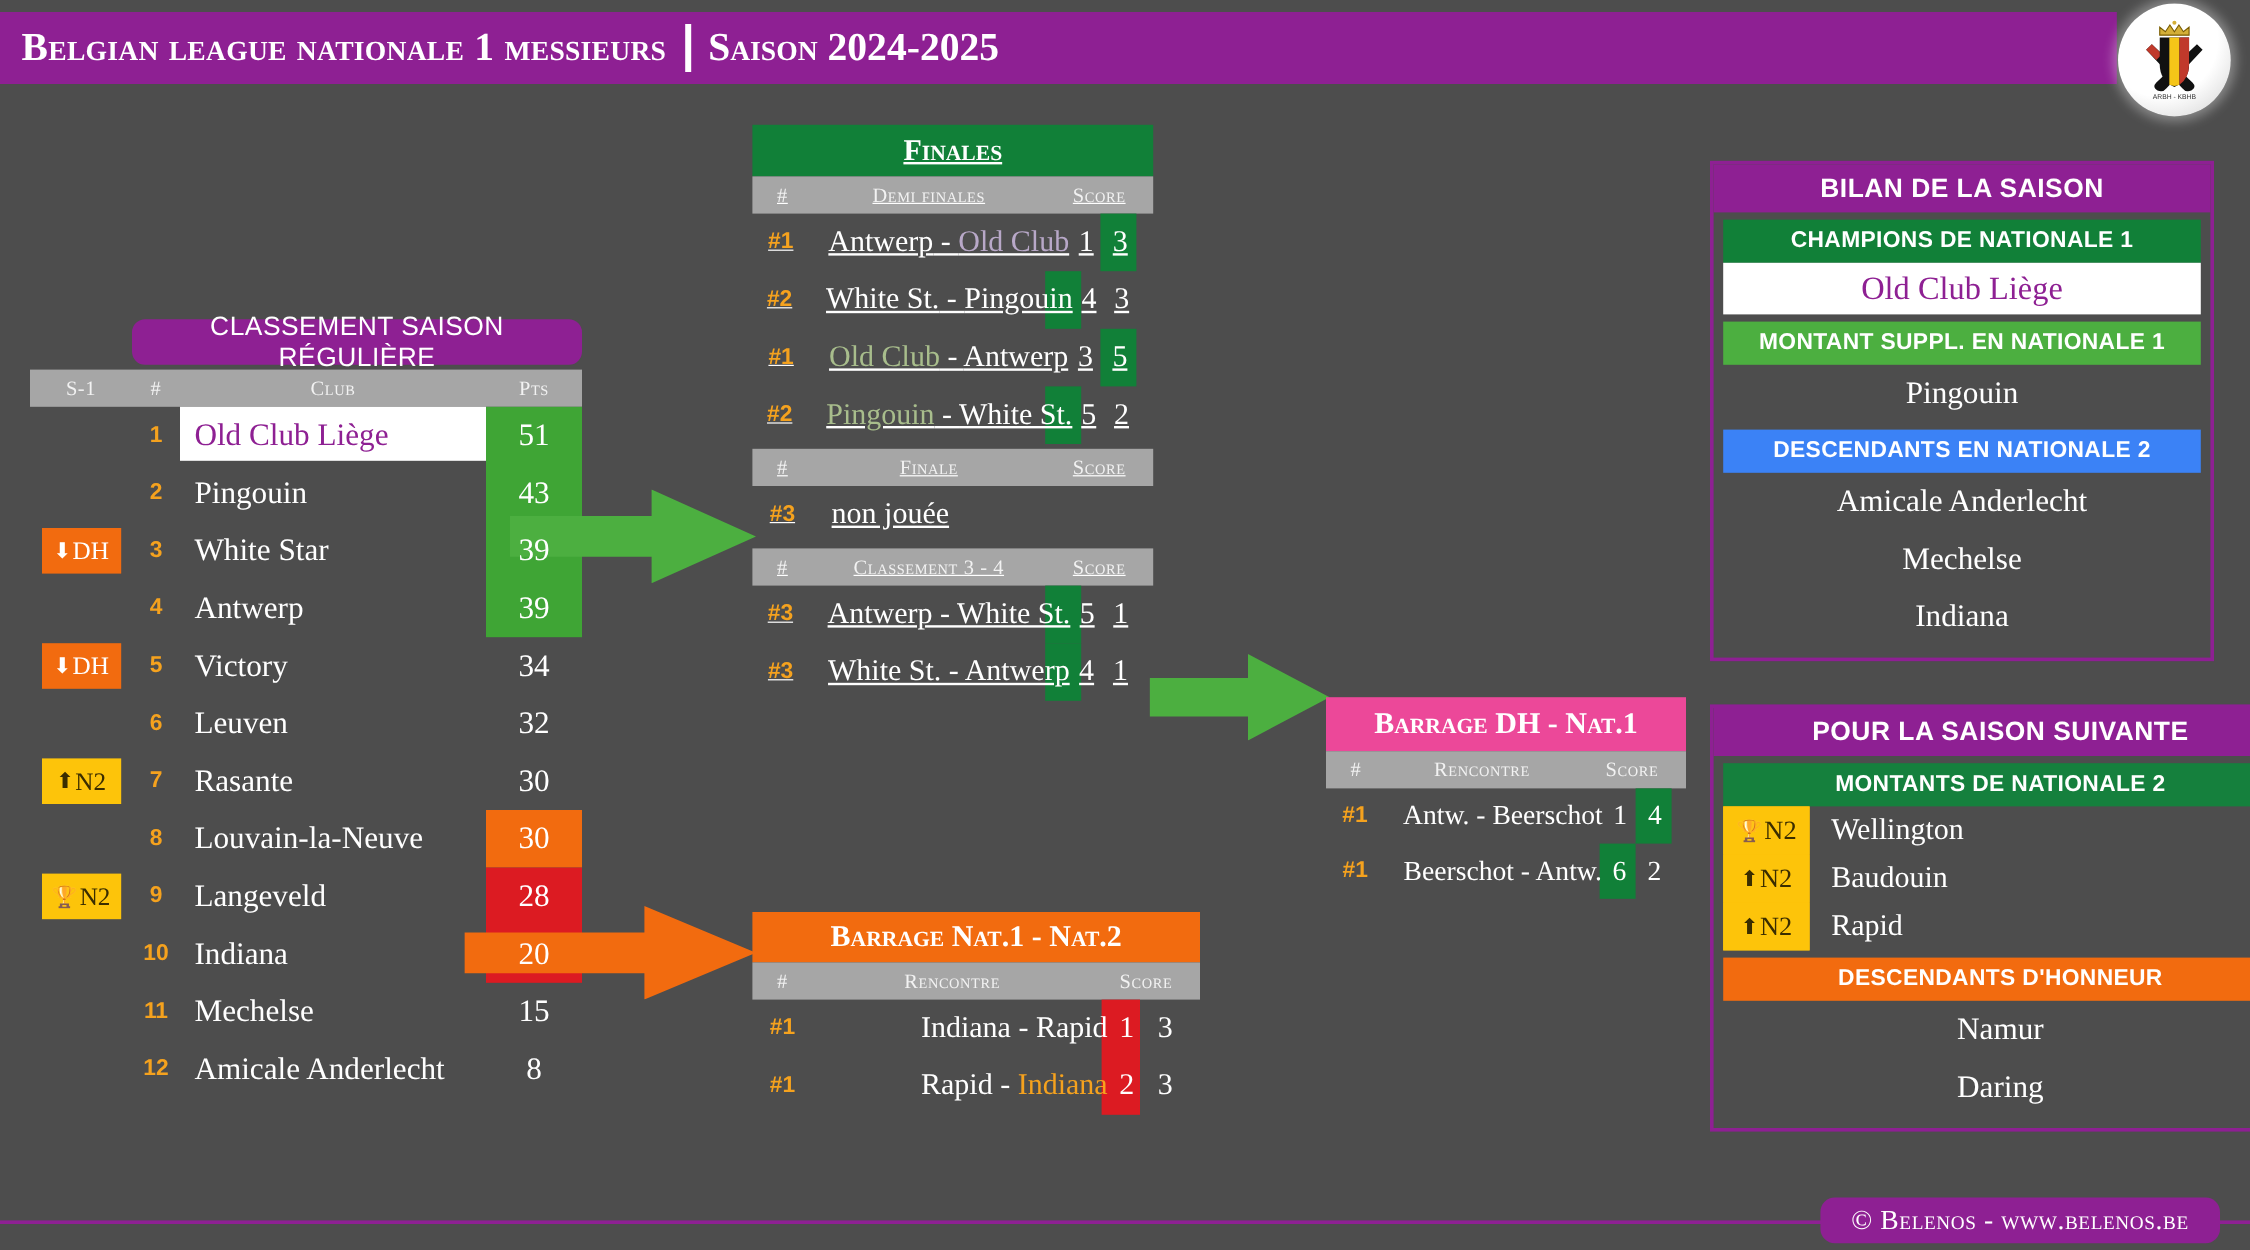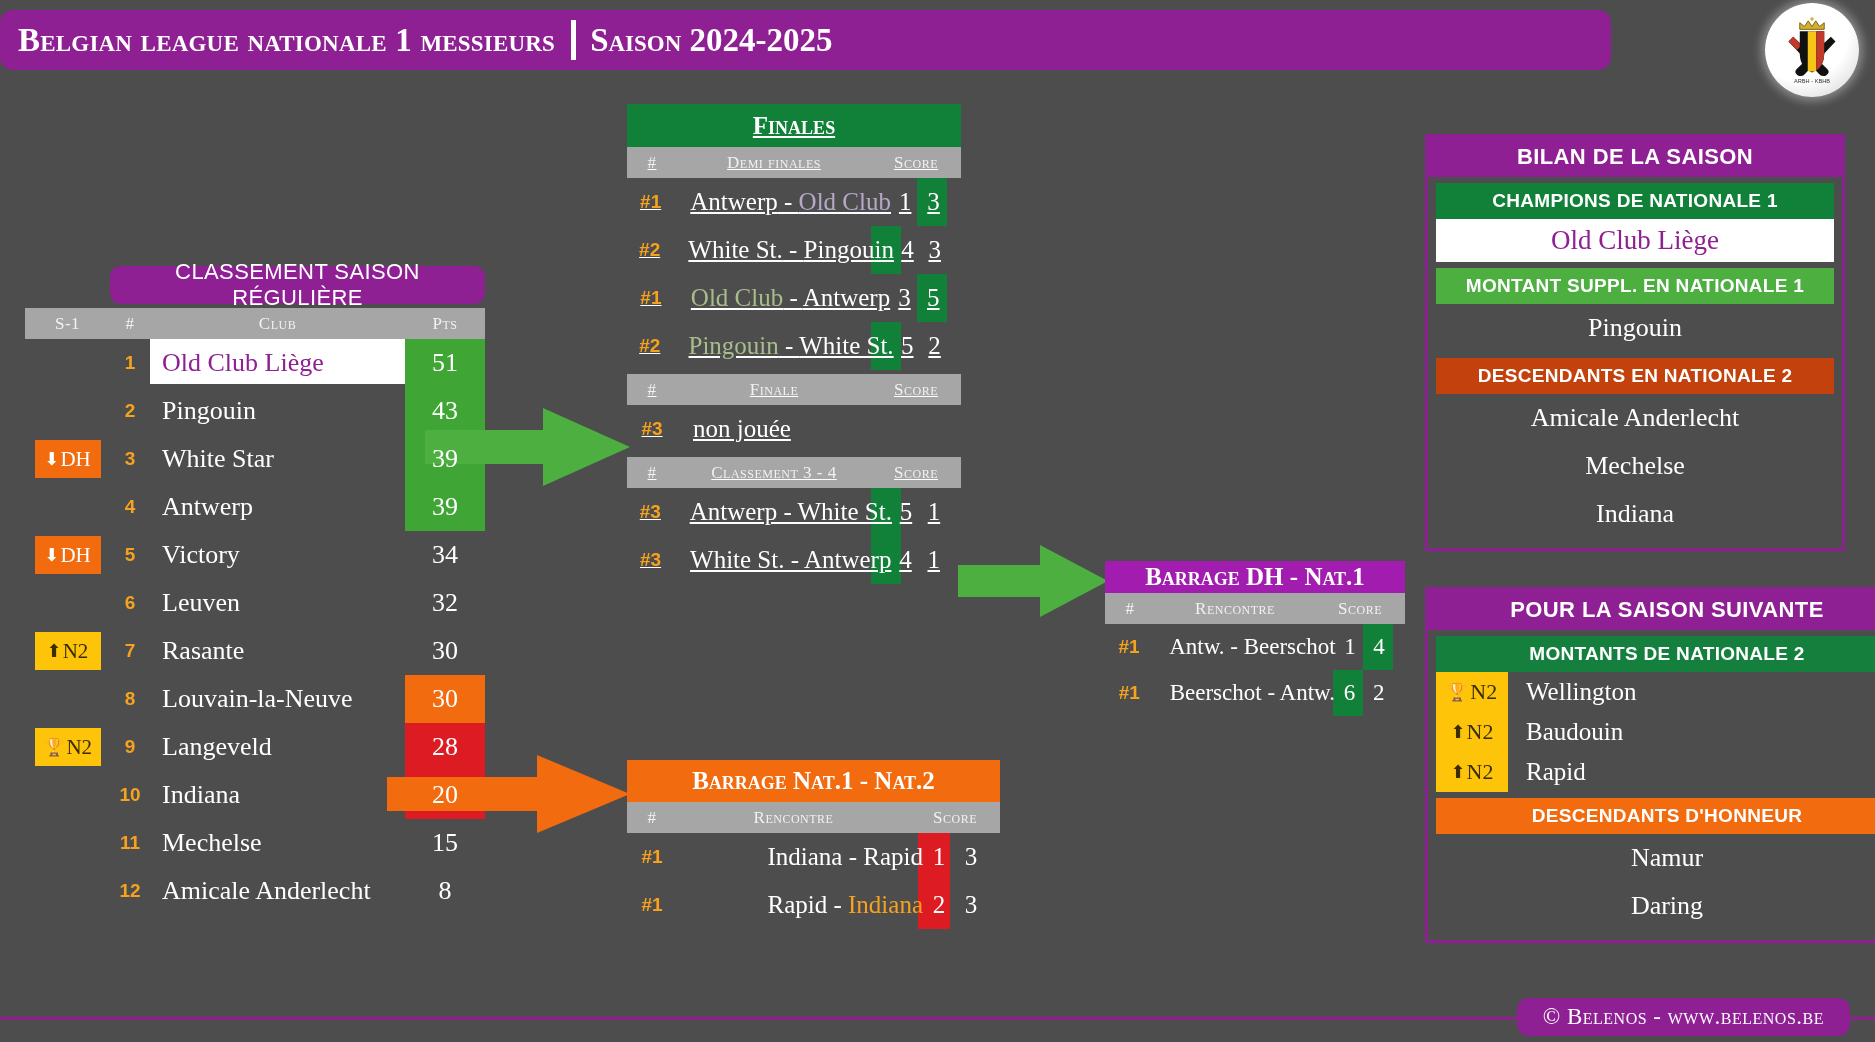--- a/index.html
+++ b/index.html
@@ -5,22 +5,22 @@
   * { margin:0; padding:0; box-sizing:border-box; }
   html,body { background:#4d4d4d; }
   body {
     width:1875px; height:1042px; position:relative; overflow:hidden;
     font-family:"Liberation Sans", sans-serif;
     color:#ffffff;
   }
 
   
   .titlebar{
-    position:absolute; left:0; top:10px; width:1611px; height:60px;
-    background:#8e2093; display:flex; align-items:center;border-radius:13px;
+    position:absolute; left:0; top:10px; width:1764px; height:60px;
+    background:#8e2093; display:flex; align-items:center;
   }
   .titlebar .t-main{
     font-family:"Liberation Serif", serif;
     font-weight:bold; font-size:33px; letter-spacing:.2px;
     margin-left:18px; color:#fff; font-variant:small-caps;
     text-transform:none;
   }
   .titlebar .t-sep{
     display:inline-block; width:5px; height:40px; background:#fff;
     margin:0 14px 0 16px; vertical-align:middle;
@@ -113,21 +113,21 @@
   #barnat .b-c3{ width:90px; text-align:center; }
   #barnat .rw .b-team{ flex:1; text-align:right; padding-left:16px; font-size:25px;
       font-family:"Liberation Serif", serif; }
   #barnat .rw .b-s{ width:32px; text-align:center; font-size:25px;
       font-family:"Liberation Serif", serif; }
   #barnat .rw .b-pad{ width:13px; }
   .redhl{ position:absolute; width:32px; height:96px; background:#dc1b22; z-index:1; }
 
   
   #bardh{ position:absolute; left:1105px; top:561px; width:300px; }
-  #bardh .d-title{ height:32px; background:#a21caf; }
+  #bardh .d-title{ height:45px; background:#ec4899;margin-top:20px; }
   #bardh .rw{ height:46px; position:relative; z-index:2; }
   #bardh .d-c1{ width:50px; text-align:center; }
   #bardh .d-c2{ flex:1; text-align:center; }
   #bardh .d-c3{ width:90px; text-align:center; }
   #bardh .rw .d-team{ flex:1; text-align:left; padding-left:16px; font-size:23px;
       font-family:"Liberation Serif", serif; white-space:nowrap; }
   #bardh .rw .d-s{ width:30px; text-align:center; font-size:23px;
       font-family:"Liberation Serif", serif; }
   #bardh .rw .d-pad{ width:12px; }
   .greenhl{ position:absolute; width:30px; height:46px; background:#118038; z-index:1; }
@@ -138,21 +138,21 @@
     background:#8e2093; height:40px; font-weight:bold; font-size:22px;
     font-family:"Liberation Sans", sans-serif; letter-spacing:.4px;
   }
   .rp-sub{
     height:36px; margin:6px 8px 0 8px; font-weight:bold; font-size:19px;
     font-family:"Liberation Sans", sans-serif; letter-spacing:.3px;
     display:flex; align-items:center; justify-content:center; color:#fff;
   }
   .rp-sub.green{ background:#118038; }
   .rp-sub.lightgreen{ background:#4caf40; }
-  .rp-sub.red{ background:#c2410c; }
+  .rp-sub.red{ background:#3b82f6; }
   .rp-sub.amber{ background:#15803d; }
   .rp-sub.orange{ background:#f26b0f; }
   .rp-white{
     background:#ffffff; color:#8e2093; margin:0 8px; height:43px;
     display:flex; align-items:center; justify-content:center;
     font-size:27px; font-family:"Liberation Serif", serif;
   }
   .rp-item{
     height:48px; display:flex; align-items:center; justify-content:center;
     font-size:26px; font-family:"Liberation Serif", serif; color:#fff;

